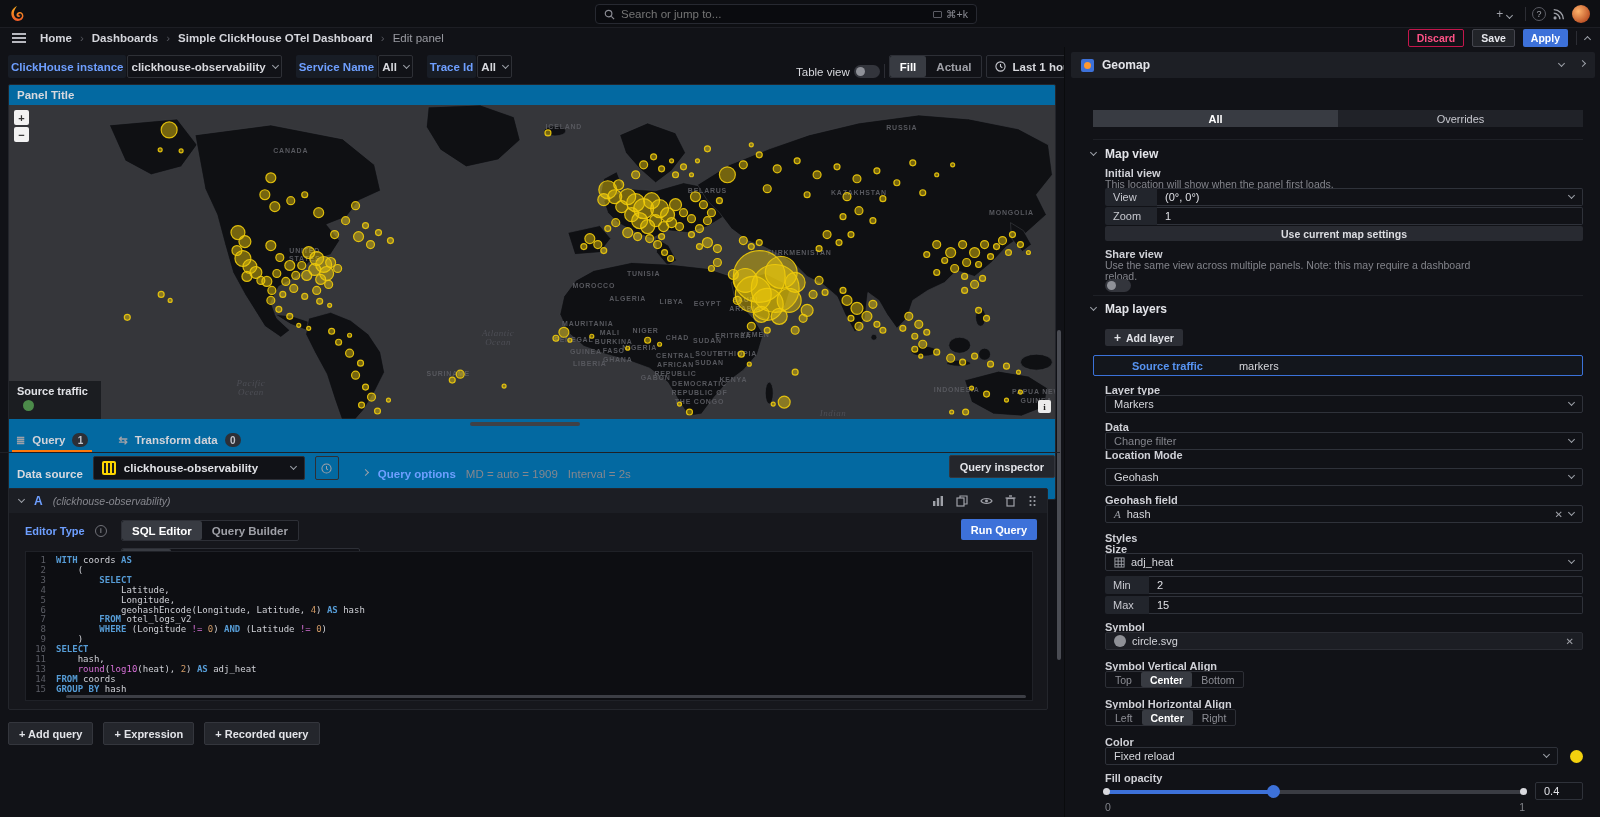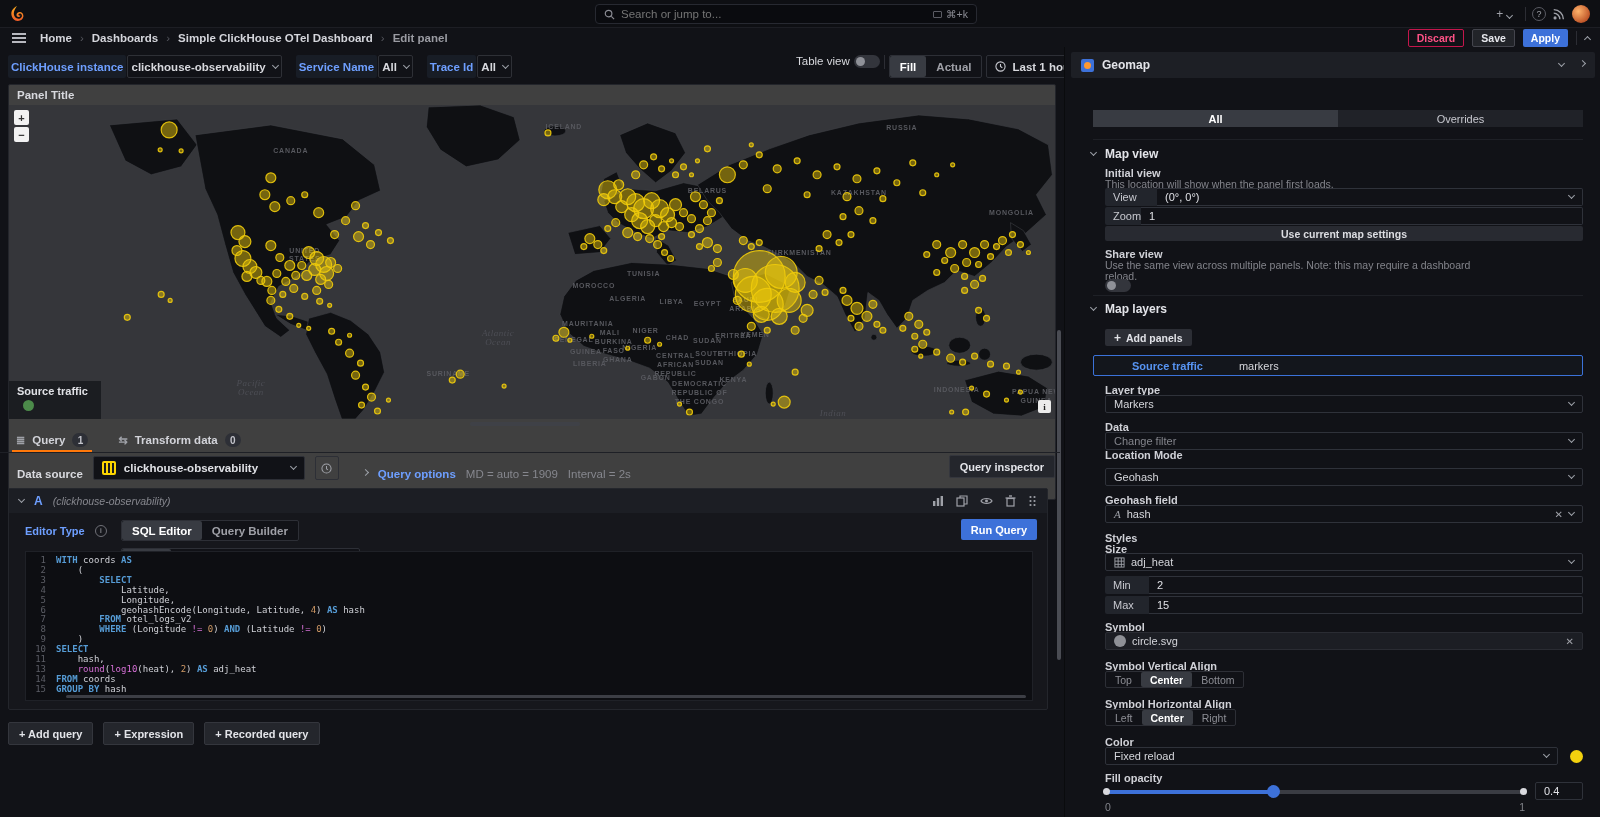--- a/index.html
+++ b/index.html
@@ -18,44 +18,44 @@
   .kbd{color:#8b8c94;font-size:10.5px;display:flex;align-items:center;gap:4px}
   .kbd .keysq{width:9px;height:7px;border:1px solid #5a5b63;border-radius:1px;display:inline-block}
   .tb-ic{color:#9fa1a8;font-size:12px;width:22px;text-align:center;cursor:pointer}
   .divv{width:1px;height:14px;background:#2c2d34}
   
   #navbar{position:absolute;left:0;top:28px;width:1600px;height:19px;display:flex;align-items:center}
   #burger{width:14px;height:10px;margin-left:12px;border-top:2px solid #b7b8bf;border-bottom:2px solid #b7b8bf;position:relative}
   #burger:before{content:"";position:absolute;left:0;top:2px;width:100%;height:2px;background:#b7b8bf}
   #breadcrumb{display:flex;align-items:center;margin-left:14px;gap:8px;font-size:11.5px}
   #breadcrumb .bc{color:#d4d5db;font-weight:600}
-  #breadcrumb .bc:last-child{color:#9a9ba2;font-weight:700}
+  #breadcrumb .bc:last-child{color:#9a9ba2;font-weight:400}
   #breadcrumb .sep{color:#55565e}
   .btn{display:inline-flex;align-items:center;justify-content:center;height:18px;border-radius:2px;
     font-size:10.5px;font-weight:700;padding:0 8px;cursor:pointer}
   #discard-btn{border:1px solid #c4164c;color:#ff5286;background:transparent}
   #save-btn{background:#222429;border:1px solid #44454d;color:#e6e7ec}
   #apply-btn{background:#3d71d9;color:#fff}
   
   .chip{height:23px;display:inline-flex;align-items:center;padding:0 3px;border-radius:2px;font-size:11.5px}
   .chip.lbl-chip{background:#181d26;color:#6e9fff;font-weight:600}
   .chip.val-chip{background:#111217;border:1px solid #2e3036;color:#d8d9de;gap:7px;font-weight:600}
   #filterbar{position:absolute;left:8px;top:55px;display:flex;gap:4px;align-items:center}
   #filterbar .group{display:flex;gap:1px;margin-right:10px}
-  #viewbar{position:absolute;top:55px;left:796px;display:flex;align-items:flex-start;gap:4px}
+  #viewbar{position:absolute;top:55px;left:796px;display:flex;align-items:flex-end;gap:4px}
   .toggle{width:26px;height:13px;border-radius:7px;background:#33353c;position:relative;cursor:pointer}
   .toggle:before{content:"";position:absolute;left:2px;top:2px;width:9px;height:9px;border-radius:50%;background:#8f9198}
   .seg{display:flex;border:1px solid #2d2f36;border-radius:2px;background:#111217;height:23px;align-items:stretch}
   .seg .it{display:flex;align-items:center;padding:0 10px;color:#9fa0a7;font-size:11.5px;font-weight:600;cursor:pointer}
   .seg .it.on{background:#383b42;color:#fff;border-radius:2px}
   .timechip{height:23px;border:1px solid #2d2f36;border-radius:2px;display:flex;align-items:center;gap:6px;
     padding:0 8px;font-size:11.5px;font-weight:600;color:#d8d9de}
   .sq-ic{height:23px;width:18px;display:flex;align-items:center;justify-content:center;color:#9fa1a8}
   
-  #panel{position:absolute;left:8px;top:84px;width:1048px;height:416px;background:#404040;
+  #panel{position:absolute;left:8px;top:84px;width:1048px;height:416px;background:#0369a1;
     border:1px solid #23252b;border-radius:2px}
   #panel-title{height:20px;display:flex;align-items:center;padding-left:8px;font-size:11.5px;font-weight:600;color:#d8d9de}
   #map{position:absolute;left:0;top:20px;width:1046px;height:314px;overflow:hidden;background:#35363a}
   #map svg{display:block}
   .zctl{position:absolute;left:5px;top:5px;z-index:5}
   .zbtn{width:15px;height:15px;background:#f2f2f2;color:#333;border-radius:2px;display:flex;align-items:center;
     justify-content:center;font-weight:700;font-size:11px;margin-bottom:2px;cursor:pointer}
   #legend{position:absolute;left:0;bottom:0;width:92px;height:38px;background:rgba(22,24,28,.82);z-index:5;padding:4px 8px}
   #legend .t{font-size:11px;font-weight:600;color:#e0e1e6}
   #legend .dot{width:11px;height:11px;border-radius:50%;margin:3px 0 0 6px}
@@ -747,38 +747,38 @@
     <div class="s-abs olabel" style="top:120px">Initial view</div>
     <div class="s-abs odesc" style="top:131px">This location will show when the panel first loads.</div>
     <div class="s-abs irow" style="top:141px">
       <span class="c-l" style="width:52px">View</span>
       <span class="c-v">
           <span style="flex:1">(0°, 0°)</span>
           <span class="caret"></span>
         </span>
     </div>
     <div class="s-abs irow" style="top:160px">
-      <span class="c-l" style="width:36px">Zoom</span>
+      <span class="c-l" style="width:52px">Zoom</span>
       <span class="c-v">1</span>
     </div>
     <div class="s-abs wide-btn" style="top:179px">Use current map settings</div>
     <div class="s-abs olabel" style="top:201px">Share view</div>
     <div class="s-abs odesc" style="top:212px">Use the same view across multiple panels. Note: this may require a dashboard</div>
     <div class="s-abs odesc" style="top:223px">reload.</div>
     <div class="s-abs" style="top:232px"><span class="toggle" style="display:inline-block"></span></div>
 
     <div class="s-w" style="top:248px;border-top:1px solid #1e2026;height:1px"></div>
     <div class="sec-head" style="top:255px">
       <span class="caret"></span>
       <span>Map layers</span>
     </div>
     <div class="s-abs" style="top:282px">
       <span class="mini-btn">
           <span style="font-size:12px">+</span>
-          <span>Add panels</span>
+          <span>Add layer</span>
         </span>
     </div>
     <div class="s-abs" id="layer-row" style="top:308px;left:28px;width:490px">
       <span class="nm">Source traffic</span>
       <span class="tp">markers</span>
     </div>
     <div class="s-abs olabel" style="top:337px">Layer type</div>
     <div class="s-abs oselect" style="top:348px">
       <span class="v">Markers</span>
         <span class="caret"></span>

